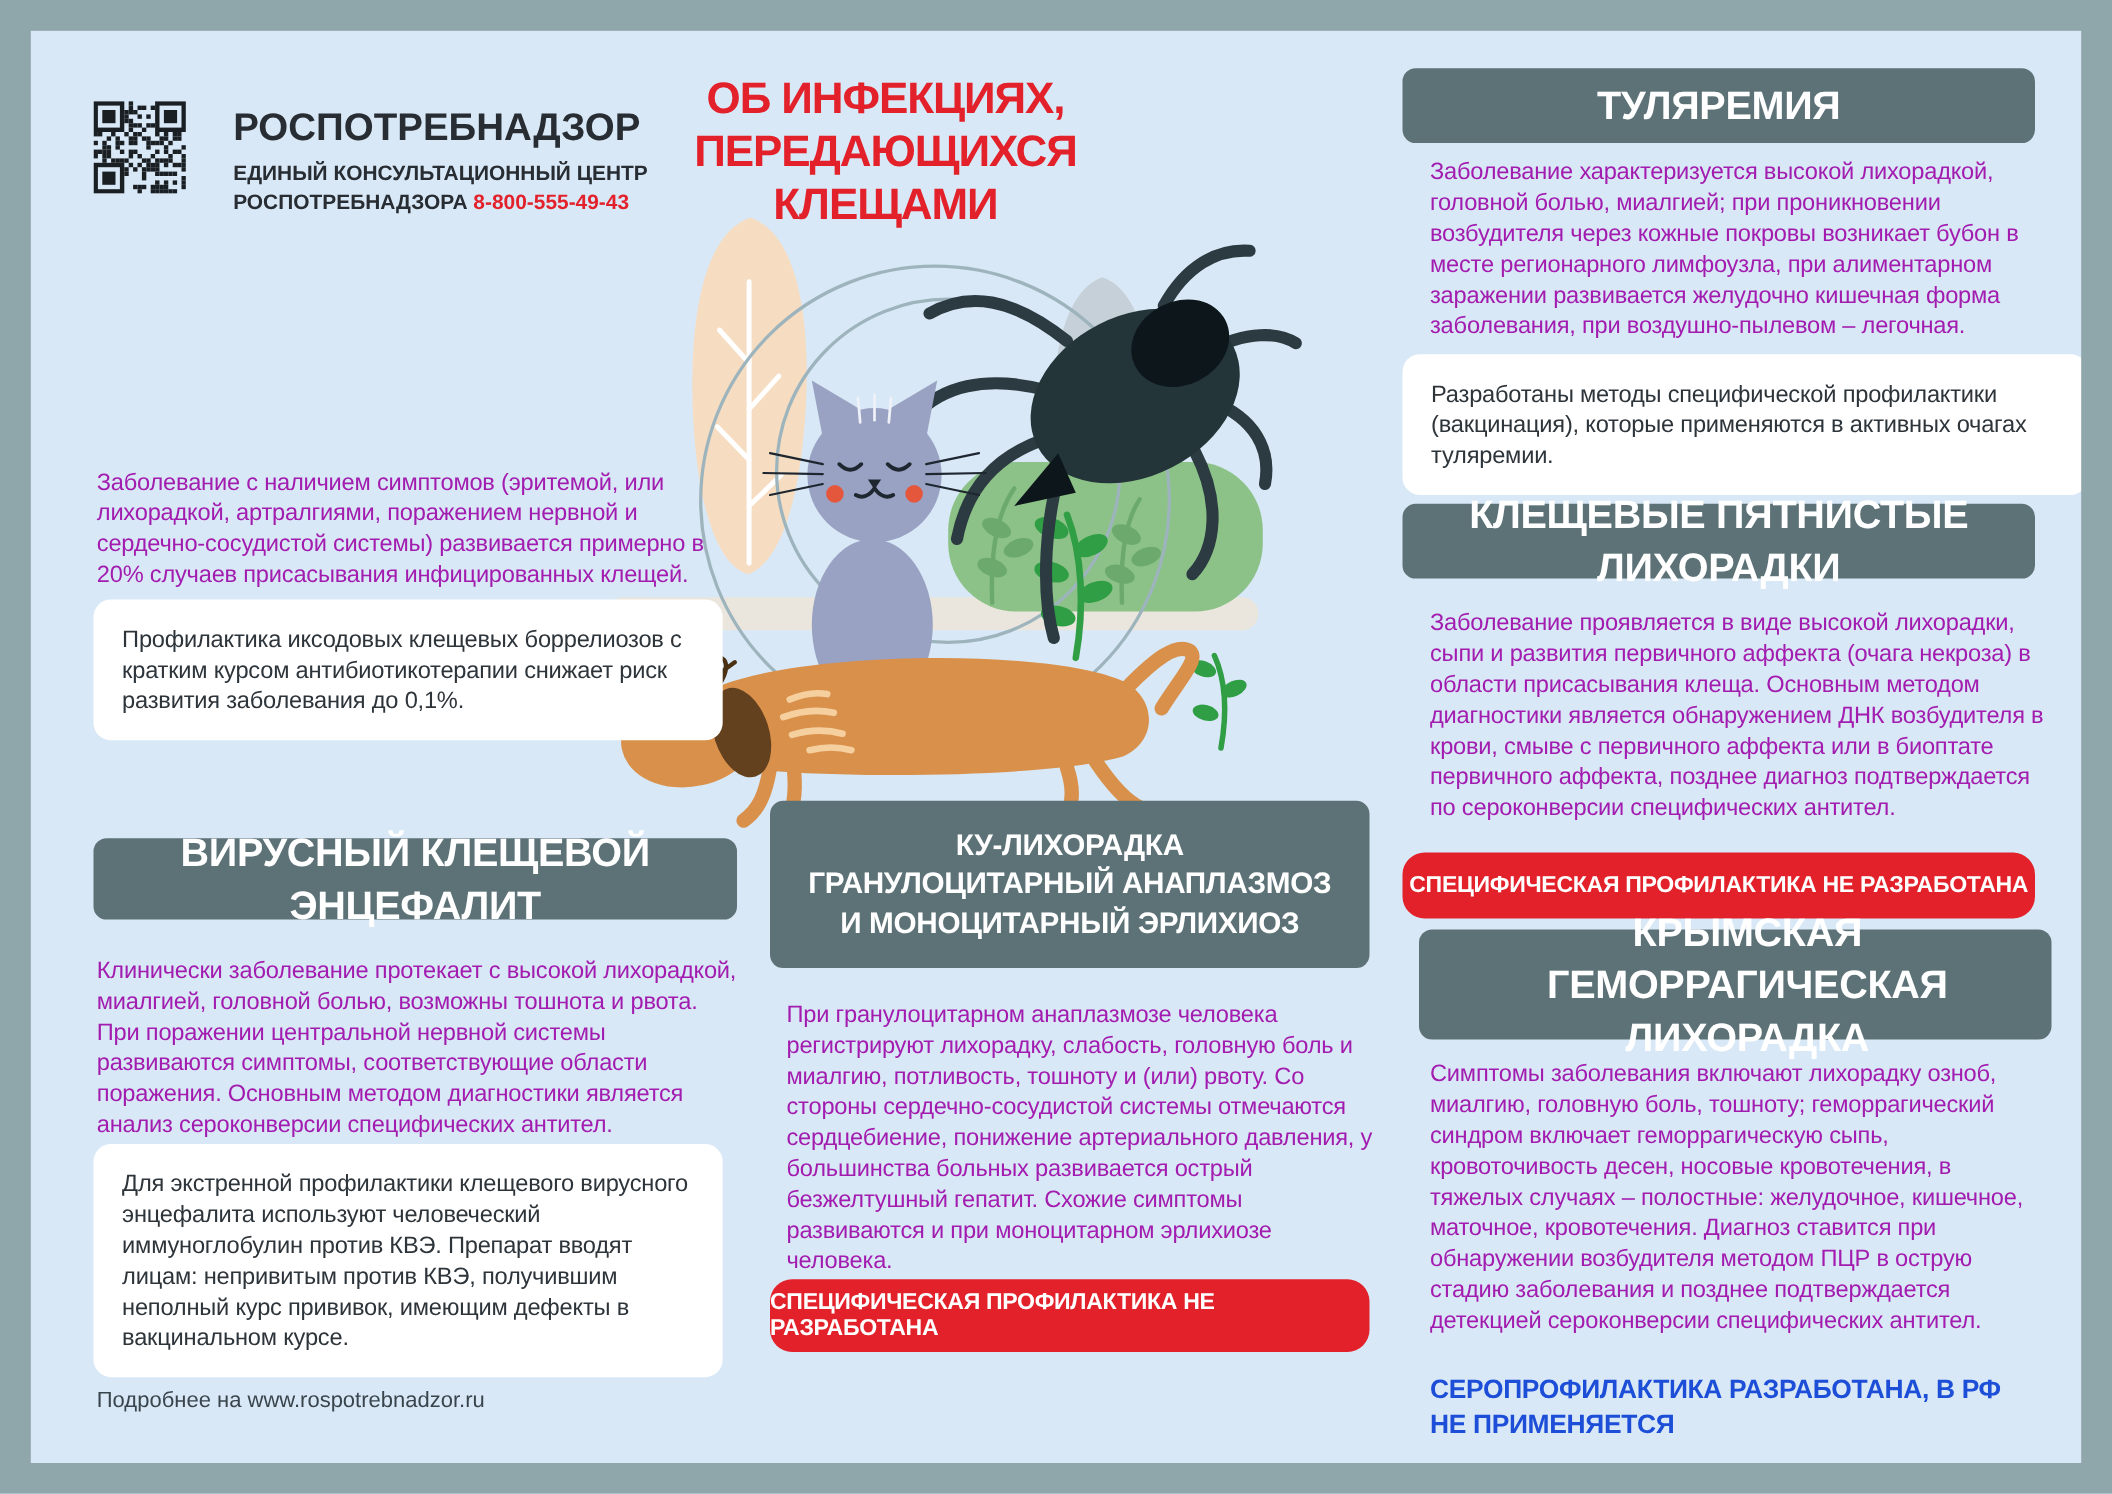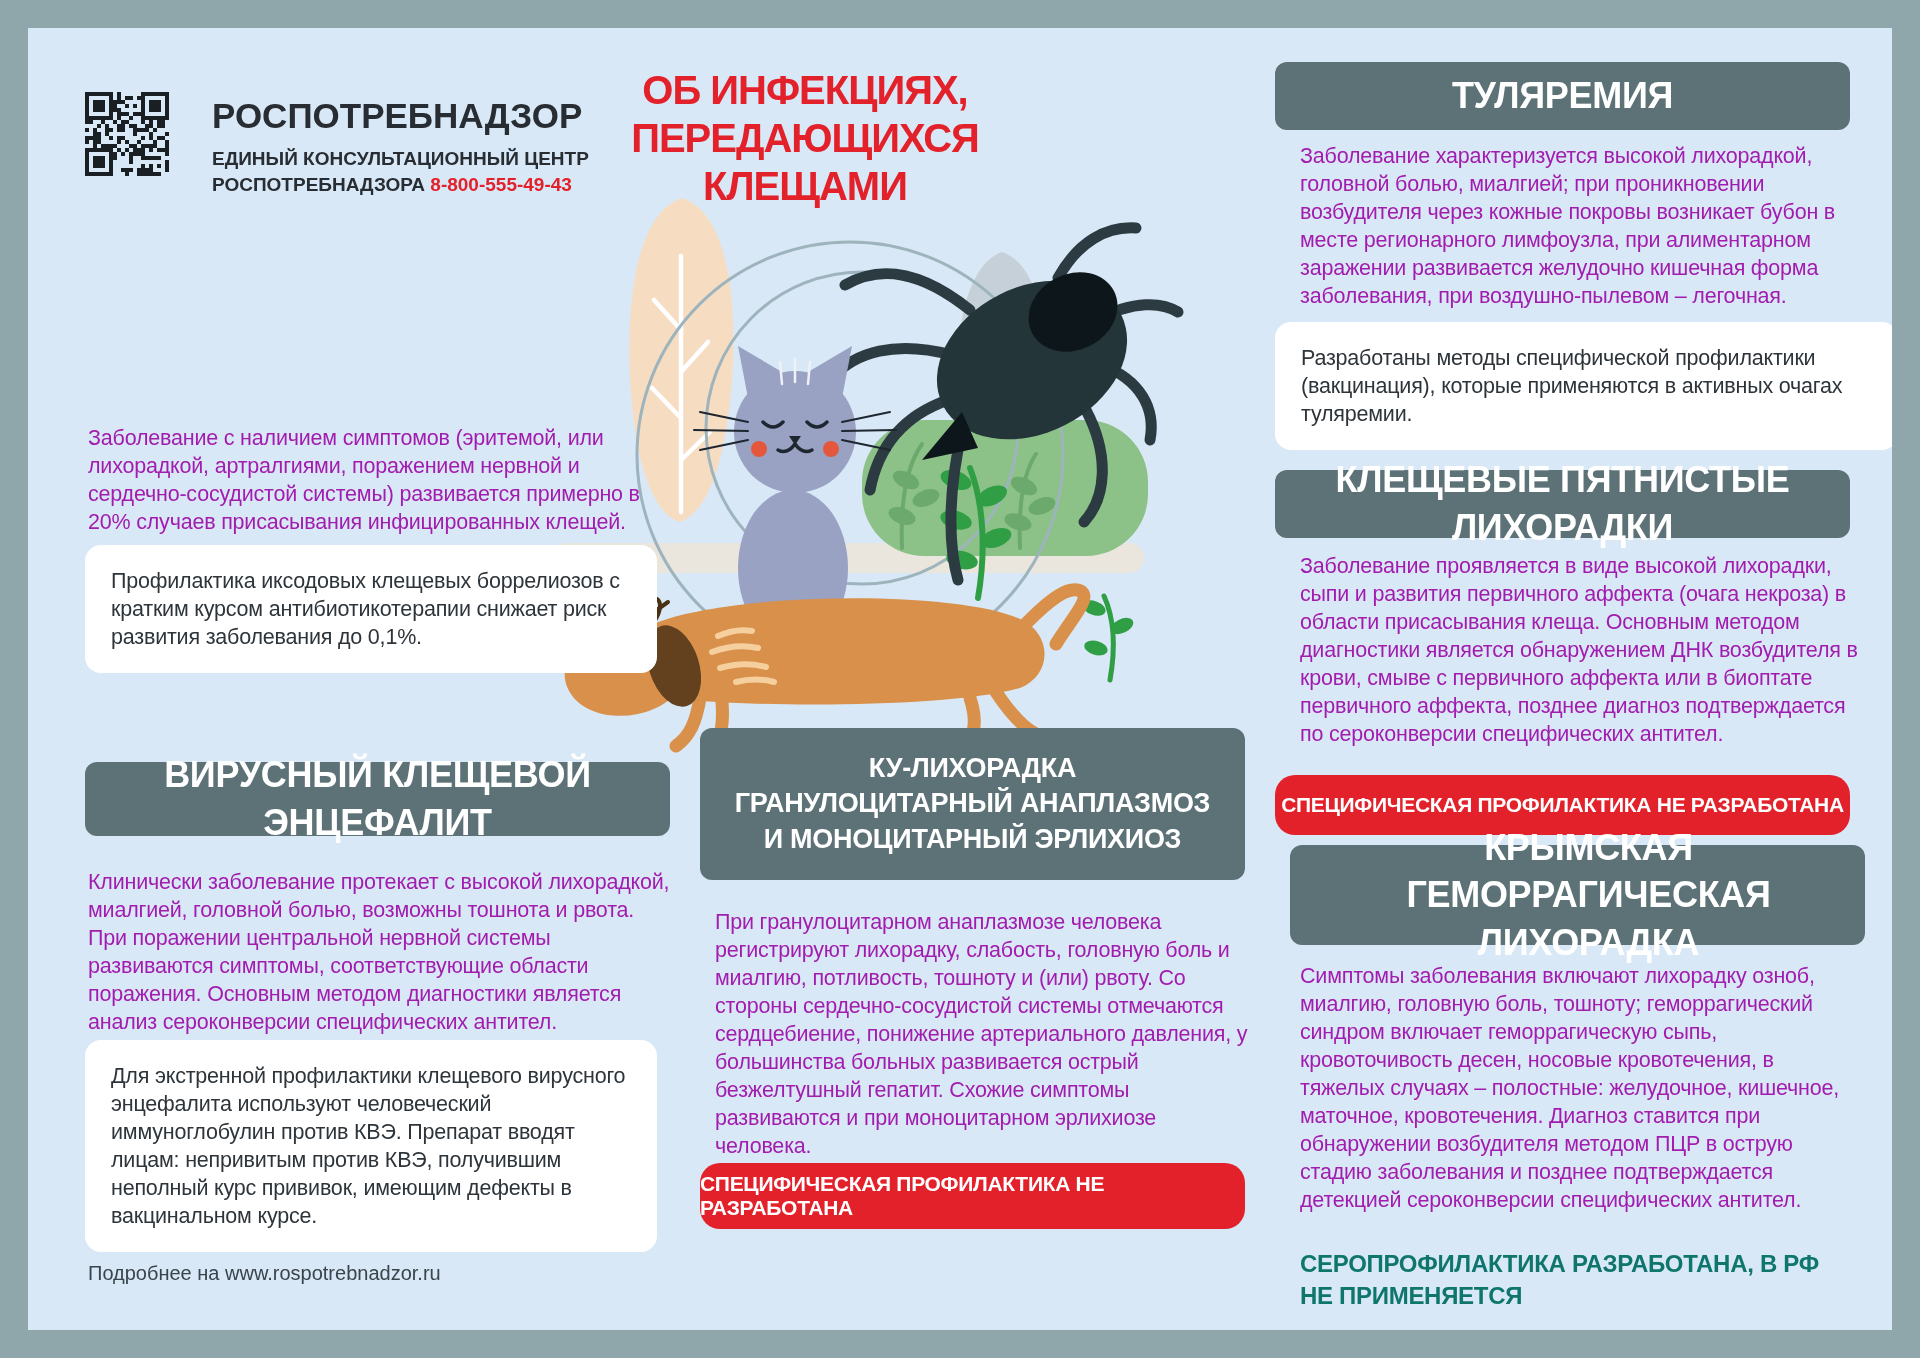--- a/index.html
+++ b/index.html
@@ -30,21 +30,21 @@
   }
   .org-name { position:absolute; left:212px; top:96px; font-size:35px; font-weight:bold; color:#272d33; z-index:10; }
   .org-sub { position:absolute; left:212px; top:146px; font-size:19px; font-weight:bold; color:#272d33; line-height:26px; z-index:10; }
   .org-sub .phone { color:#e3212a; }
   .main-title {
     position:absolute; left:535px; top:66px; width:540px; text-align:center;
     font-size:40px; line-height:1.2; font-weight:bold; color:#e3212a;
     white-space:pre-line; letter-spacing:-1px; z-index:10;
   }
   .note {
-    position:absolute; font-size:24px; font-weight:bold; color:#0f766e;
+    position:absolute; font-size:24px; font-weight:bold; color:#1d4ed8;
     white-space:pre-line; line-height:1.35; letter-spacing:-0.3px; z-index:10;
   }
   .footer-text { position:absolute; left:88px; top:1262px; font-size:20px; color:#39444c; z-index:10; }
   #qr { position:absolute; left:85px; top:92px; width:84px; height:84px; z-index:10; }
   #illustration { position:absolute; left:550px; top:160px; width:700px; height:600px; z-index:1; }
 </style>
 </head>
 <body>
 
 <div id="poster">
@@ -364,21 +364,21 @@
   <div class="hdr" style="left:700px; top:728px; width:545px; height:152px; font-size:27px;">КУ-ЛИХОРАДКА
 ГРАНУЛОЦИТАРНЫЙ АНАПЛАЗМОЗ
 И МОНОЦИТАРНЫЙ ЭРЛИХИОЗ</div>
   <div class="body-text" style="left:715px; top:908px; width:535px;">При гранулоцитарном анаплазмозе человека регистрируют лихорадку, слабость, головную боль и миалгию, потливость, тошноту и (или) рвоту. Со стороны сердечно-сосудистой системы отмечаются сердцебиение, понижение артериального давления, у большинства больных развивается острый безжелтушный гепатит. Схожие симптомы развиваются и при моноцитарном эрлихиозе человека.</div>
   <div class="banner" style="left:700px; top:1163px; width:545px; height:66px;">СПЕЦИФИЧЕСКАЯ ПРОФИЛАКТИКА НЕ РАЗРАБОТАНА</div>
 
   <div class="hdr" style="left:1275px; top:62px; width:575px; height:68px;">ТУЛЯРЕМИЯ</div>
   <div class="body-text" style="left:1300px; top:142px; width:558px;">Заболевание характеризуется высокой лихорадкой, головной болью, миалгией; при проникновении возбудителя через кожные покровы возникает бубон в месте регионарного лимфоузла, при алиментарном заражении развивается желудочно кишечная форма заболевания, при воздушно-пылевом – легочная.</div>
   <div class="card" style="left:1275px; top:322px; width:623px;">Разработаны методы специфической профилактики (вакцинация), которые применяются в активных очагах туляремии.</div>
 
-  <div class="hdr" style="left:1275px; top:470px; width:575px; height:68px;">КЛЕЩЕВЫЕ ПЯТНИСТЫЕ ЛИХОРАДКИ</div>
+  <div class="hdr" style="left:1275px; top:458px; width:575px; height:68px;">КЛЕЩЕВЫЕ ПЯТНИСТЫЕ ЛИХОРАДКИ</div>
   <div class="body-text" style="left:1300px; top:552px; width:558px;">Заболевание проявляется в виде высокой лихорадки, сыпи и развития первичного аффекта (очага некроза) в области присасывания клеща. Основным методом диагностики является обнаружением ДНК возбудителя в крови, смыве с первичного аффекта или в биоптате первичного аффекта, позднее диагноз подтверждается по сероконверсии специфических антител.</div>
   <div class="banner" style="left:1275px; top:775px; width:575px; height:60px;">СПЕЦИФИЧЕСКАЯ ПРОФИЛАКТИКА НЕ РАЗРАБОТАНА</div>
 
   <div class="hdr" style="left:1290px; top:845px; width:575px; height:100px;padding-left:22px;">КРЫМСКАЯ
 ГЕМОРРАГИЧЕСКАЯ ЛИХОРАДКА</div>
   <div class="body-text" style="left:1300px; top:962px; width:558px;">Симптомы заболевания включают лихорадку озноб, миалгию, головную боль, тошноту; геморрагический синдром включает геморрагическую сыпь, кровоточивость десен, носовые кровотечения, в тяжелых случаях – полостные: желудочное, кишечное, маточное, кровотечения. Диагноз ставится при обнаружении возбудителя методом ПЦР в острую стадию заболевания и позднее подтверждается детекцией сероконверсии специфических антител.</div>
   <div class="note" style="left:1300px; top:1248px; width:560px;">СЕРОПРОФИЛАКТИКА РАЗРАБОТАНА, В РФ
 НЕ ПРИМЕНЯЕТСЯ</div>
 </div>
 

